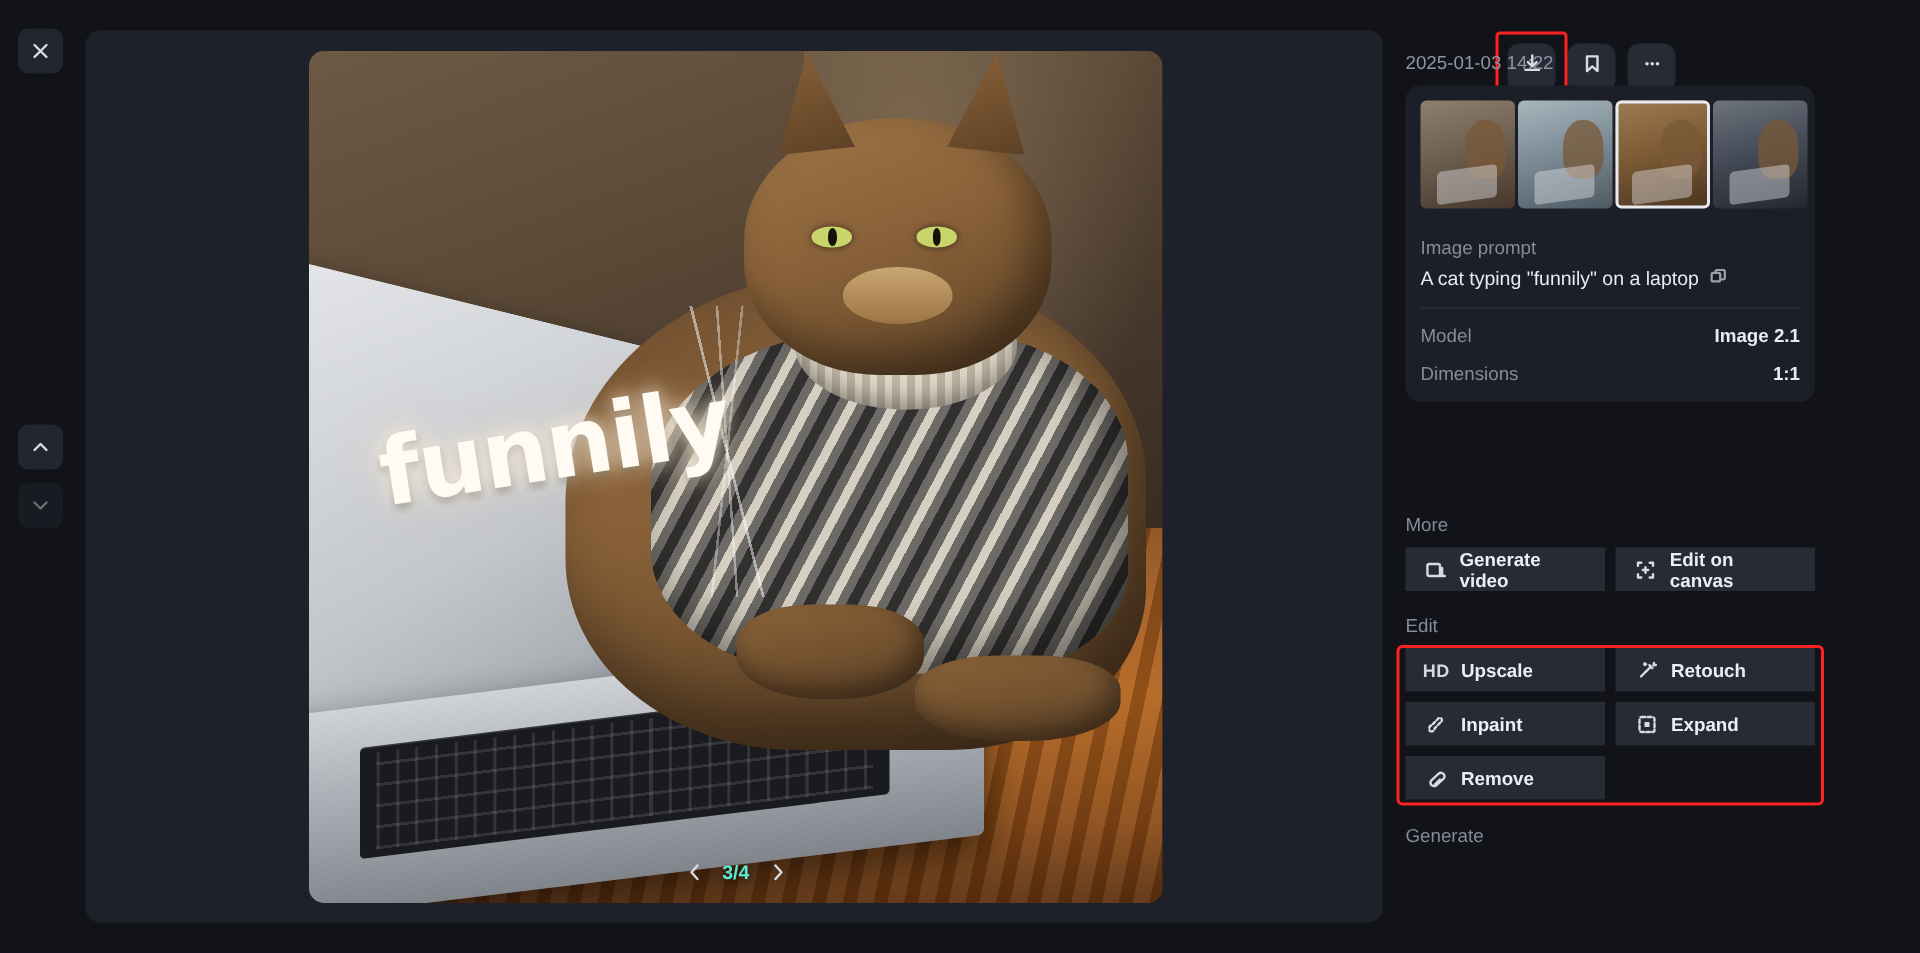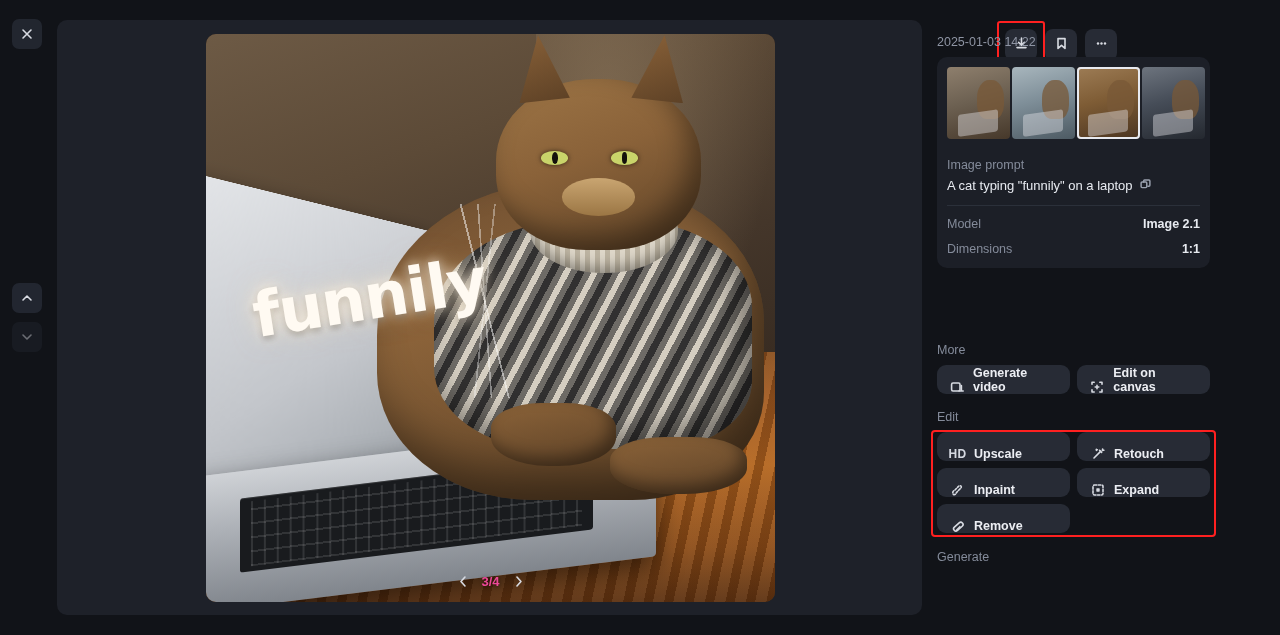--- a/index.html
+++ b/index.html
@@ -150,21 +150,21 @@
     font-size: 62px; font-weight: 700; color: #fffaf2;
     letter-spacing: -1px;
     transform: rotate(-9deg);
     text-shadow: 0 0 12px rgba(255,246,230,.85), 0 0 26px rgba(255,226,180,.55), 0 3px 6px rgba(0,0,0,.4);
   }
 
   
   .pager {
     position: absolute; left: 50%; bottom: 12px; transform: translateX(-50%);
     display: flex; align-items: center; gap: 10px;
-    color: #ec4899; font-size: 13px; font-weight: 600;
+    color: #5eead4; font-size: 13px; font-weight: 600;
     text-shadow: 0 1px 4px rgba(0,0,0,.6);
   }
   .pager .arrow { cursor: pointer; display: flex; padding: 2px; }
 
   
   .sidebar { position: absolute; left: 922px; top: 0; width: 358px; height: 635px; background: #111318; }
 
   .toolbar { position: absolute; left: 83px; top: 29px; display: flex; gap: 8px; }
   .tool-btn {
     width: 32px; height: 32px; border-radius: 8px; background: #272b35;
@@ -217,22 +217,22 @@
   .row .v { color: #e7eaf0; font-size: 12.5px; font-weight: 600; }
 
   .section-title {
     position: absolute; left: 15px; color: #848b9a; font-size: 12.5px;
   }
   .grid {
     position: absolute; left: 15px; width: 273px;
     display: grid; grid-template-columns: 133px 133px; gap: 7px;
   }
   .act {
-    height: 29px; border-radius: 9px; background: #272b35;
-    display: flex; align-items: flex-end; gap: 9px; padding: 0 13px;
+    height: 29px; border-radius: 0; background: #272b35;
+    display: flex; align-items: center; gap: 9px; padding: 0 13px;
     color: #eceef3; font-size: 12.5px; font-weight: 700; cursor: pointer;
   }
   .act .gi { display: flex; align-items: center; justify-content: center; width: 15px; }
   .hd { font-size: 12px; font-weight: 700; letter-spacing: .3px; color: #d5d9e1; }
 
   .edit-annot {
     position: absolute; left: 9px; width: 285px;
     border: 2px solid #ff2020; border-radius: 4px; pointer-events: none;
   }
 

